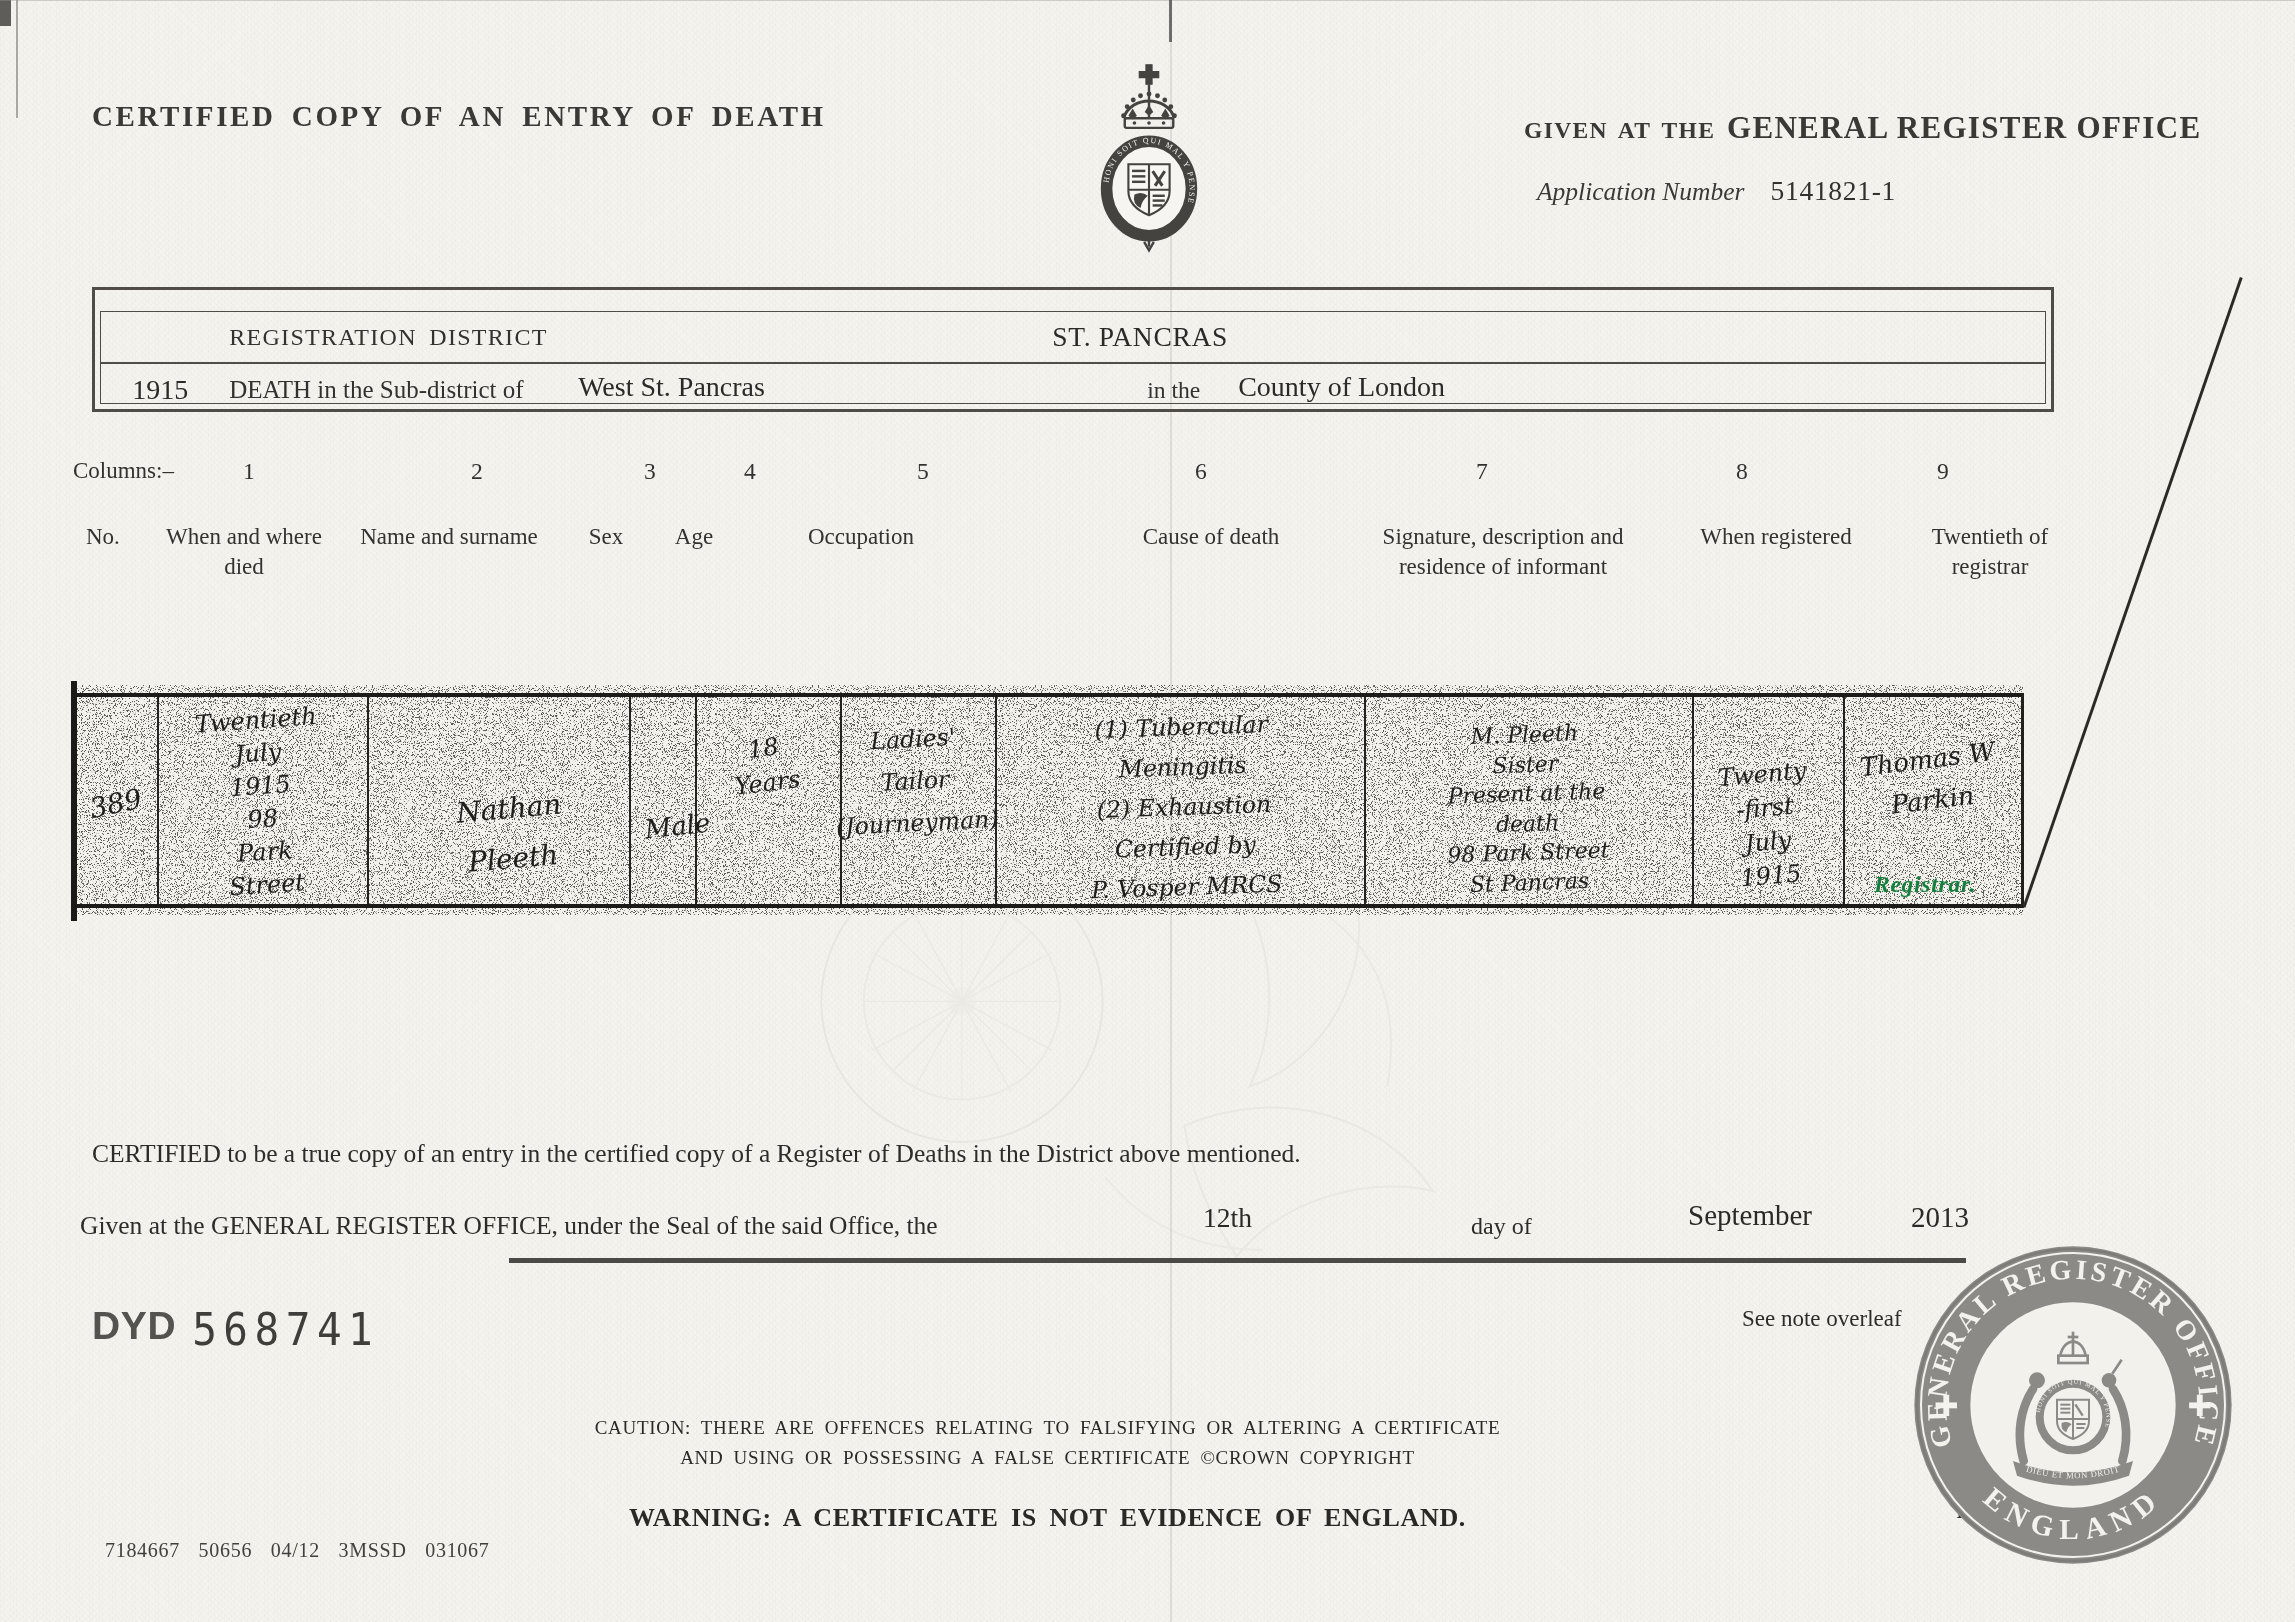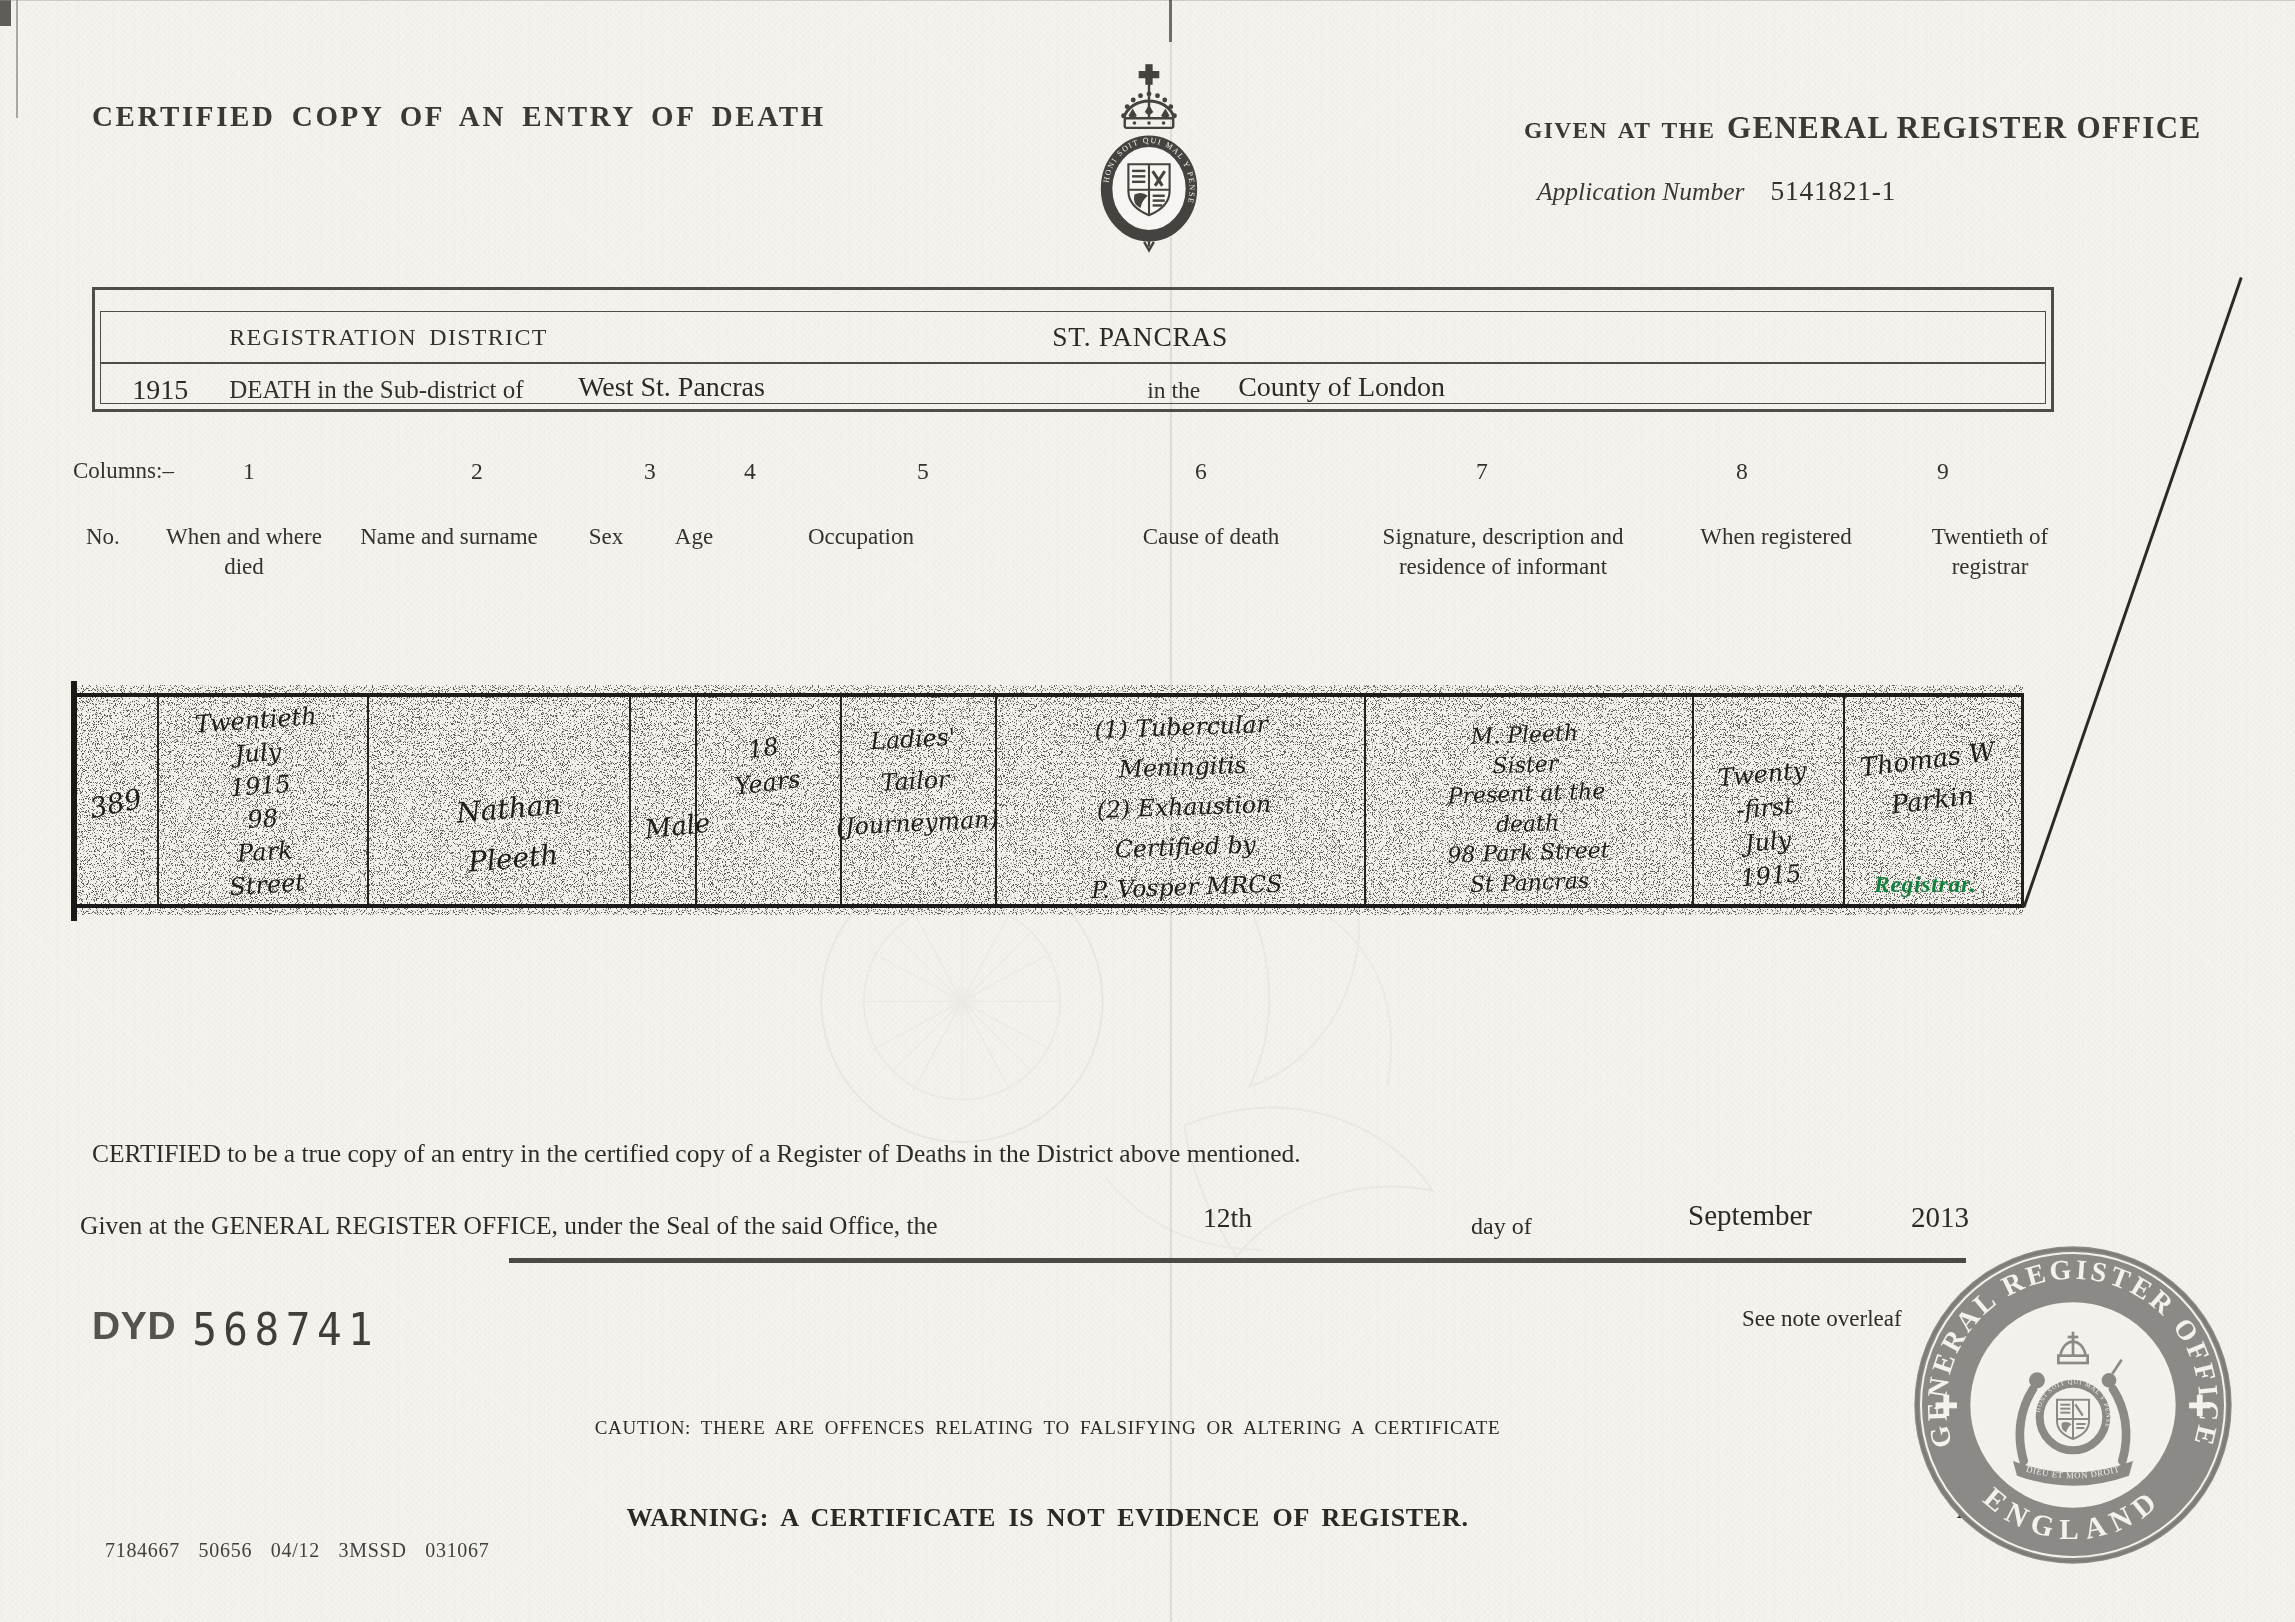--- a/index.html
+++ b/index.html
@@ -326,22 +326,23 @@
 <div class="abs cert-rule"></div>
 
 <div class="abs ref-row">
   <span class="ref-prefix">DYD</span>
   <span class="ref-number">568741</span>
 </div>
 <div class="abs see-note">See note overleaf</div>
 
 <div class="abs caution-block">
   <div>CAUTION: THERE ARE OFFENCES RELATING TO FALSIFYING OR ALTERING A CERTIFICATE</div>
-</div>
-<div class="abs warning-line">WARNING: A CERTIFICATE IS NOT EVIDENCE OF REGISTER.</div>
+  <div>AND USING OR POSSESSING A FALSE CERTIFICATE ©CROWN COPYRIGHT</div>
+</div>
+<div class="abs warning-line">WARNING: A CERTIFICATE IS NOT EVIDENCE OF ENGLAND.</div>
 <div class="abs print-code">7184667  50656  04/12  3MSSD  031067</div>
 <div class="abs pdt">PDT</div>
 
 <svg class="abs" style="left:1913px;top:1245px;" width="320" height="320" viewBox="0 0 480 480">
   <circle cx="240" cy="240" r="238" fill="#8b8a86"></circle>
   <circle cx="240" cy="240" r="234" fill="none" stroke="#7d7c78" stroke-width="4"></circle>
   <circle cx="240" cy="240" r="228" fill="none" stroke="#f3f2ed" stroke-width="3"></circle>
   <circle cx="240" cy="240" r="152" fill="#f2f1ec" stroke="#f3f2ed" stroke-width="4"></circle>
   <defs>
     <path id="seal-top-arc" d="M 75,335 A 190,190 0 1 1 405,335"></path>

